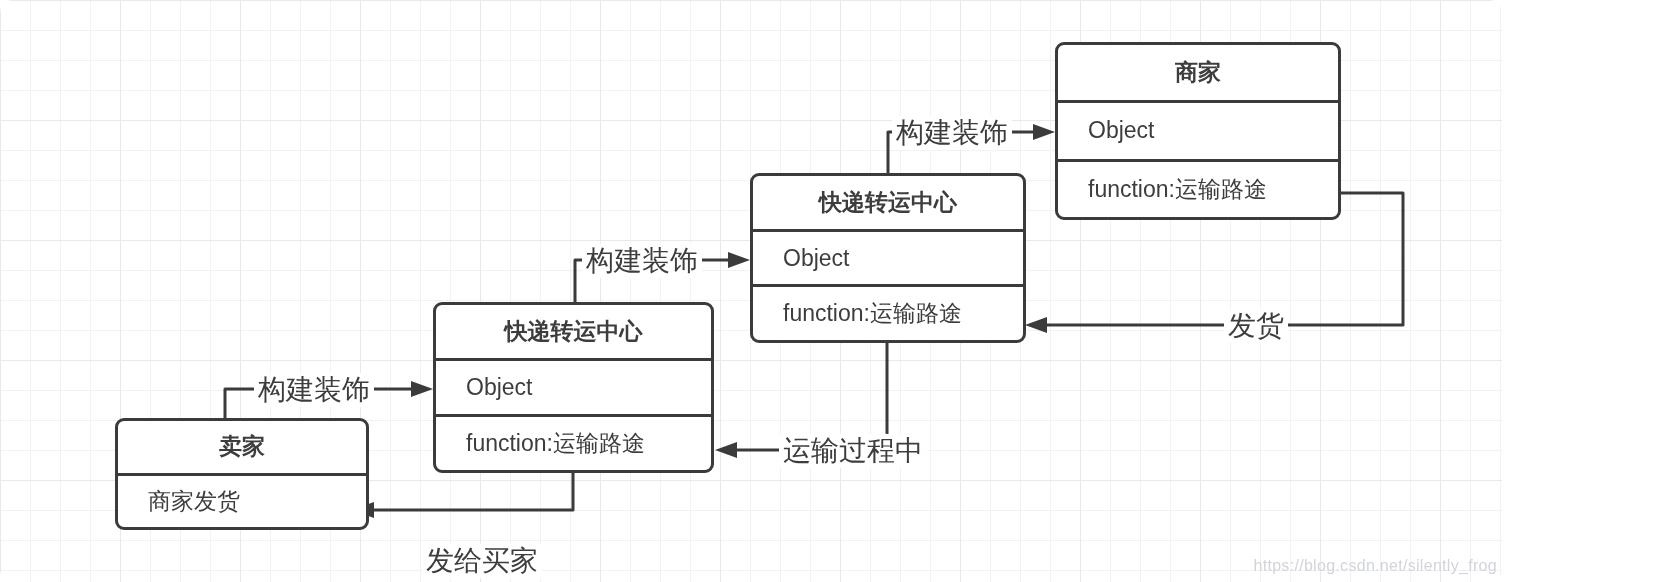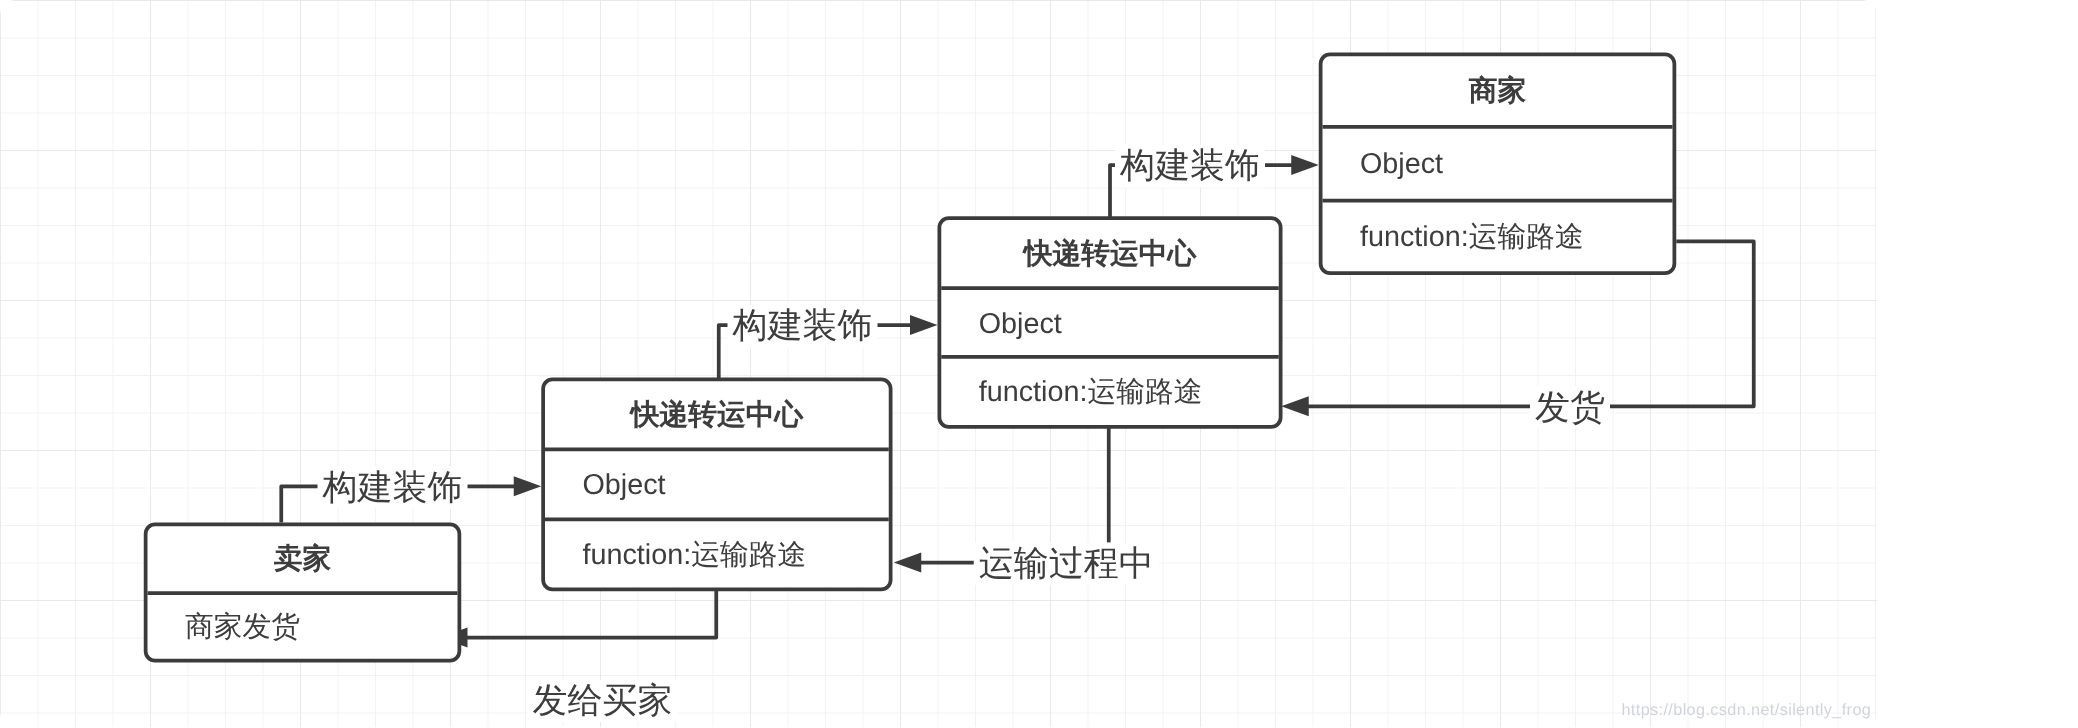--- a/index.html
+++ b/index.html
@@ -43,21 +43,21 @@
   }
   .lbl-build-seller  {left:314px; top:390px;}
   .lbl-build-hub     {left:642px; top:261px;}
   .lbl-build-merchant{left:952px; top:133px;}
   .lbl-ship          {left:1256px;top:326px;}
   .lbl-transit       {left:853px; top:451px;}
   .lbl-to-buyer      {left:482px; top:540px;margin-top:21px;}
 
   .watermark{
     position:absolute;right:5px;bottom:7px;
-    font-size:13px;letter-spacing:.3px;
+    font-size:16px;letter-spacing:.3px;
     color:var(--watermark-color,#d2d4dc);
   }
 </style>
 </head>
 <body>
 
 <div class="stage">
 
   <svg class="edges" width="1662" height="582" viewBox="0 0 1662 582">
     <g>

